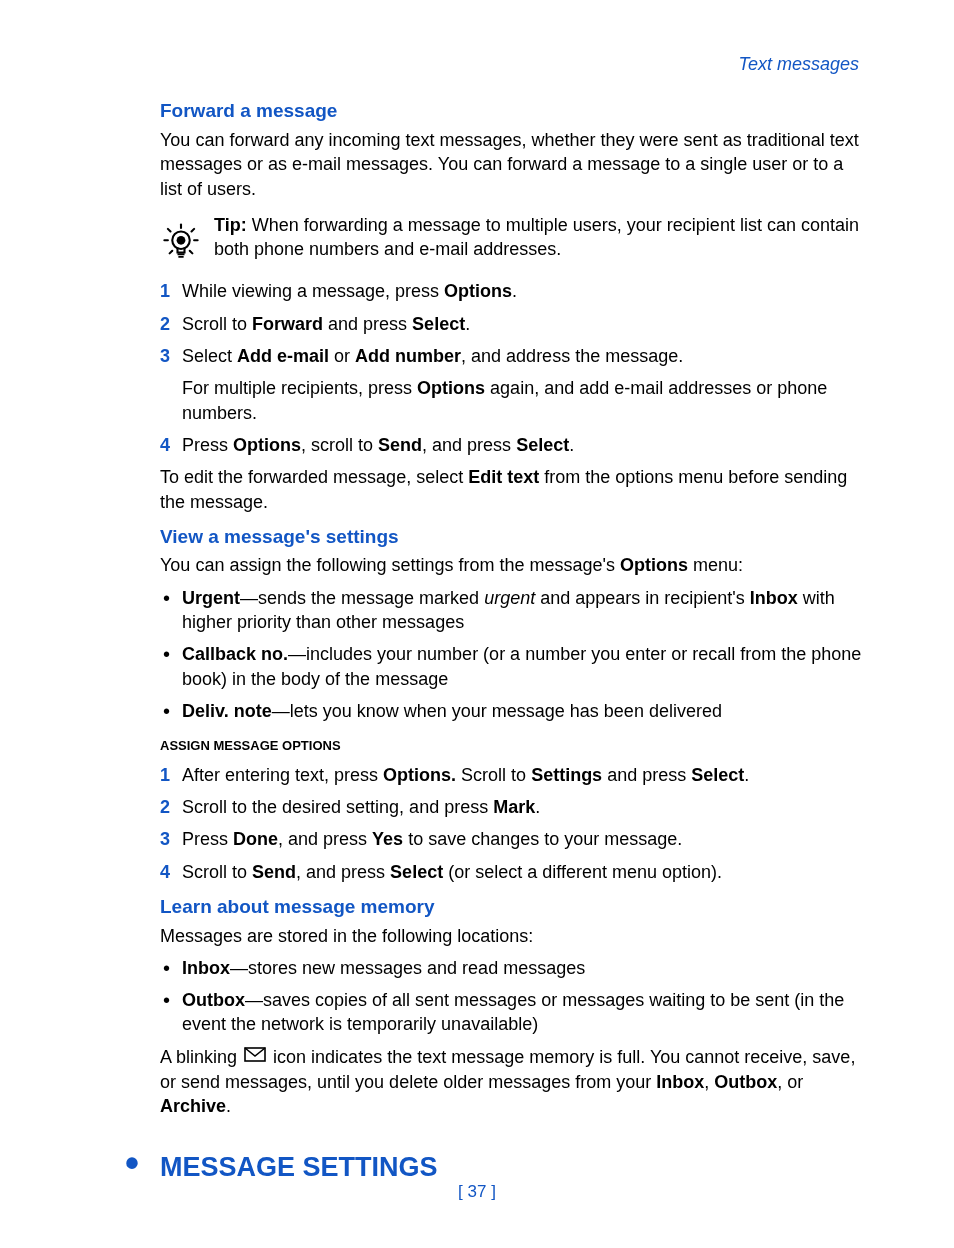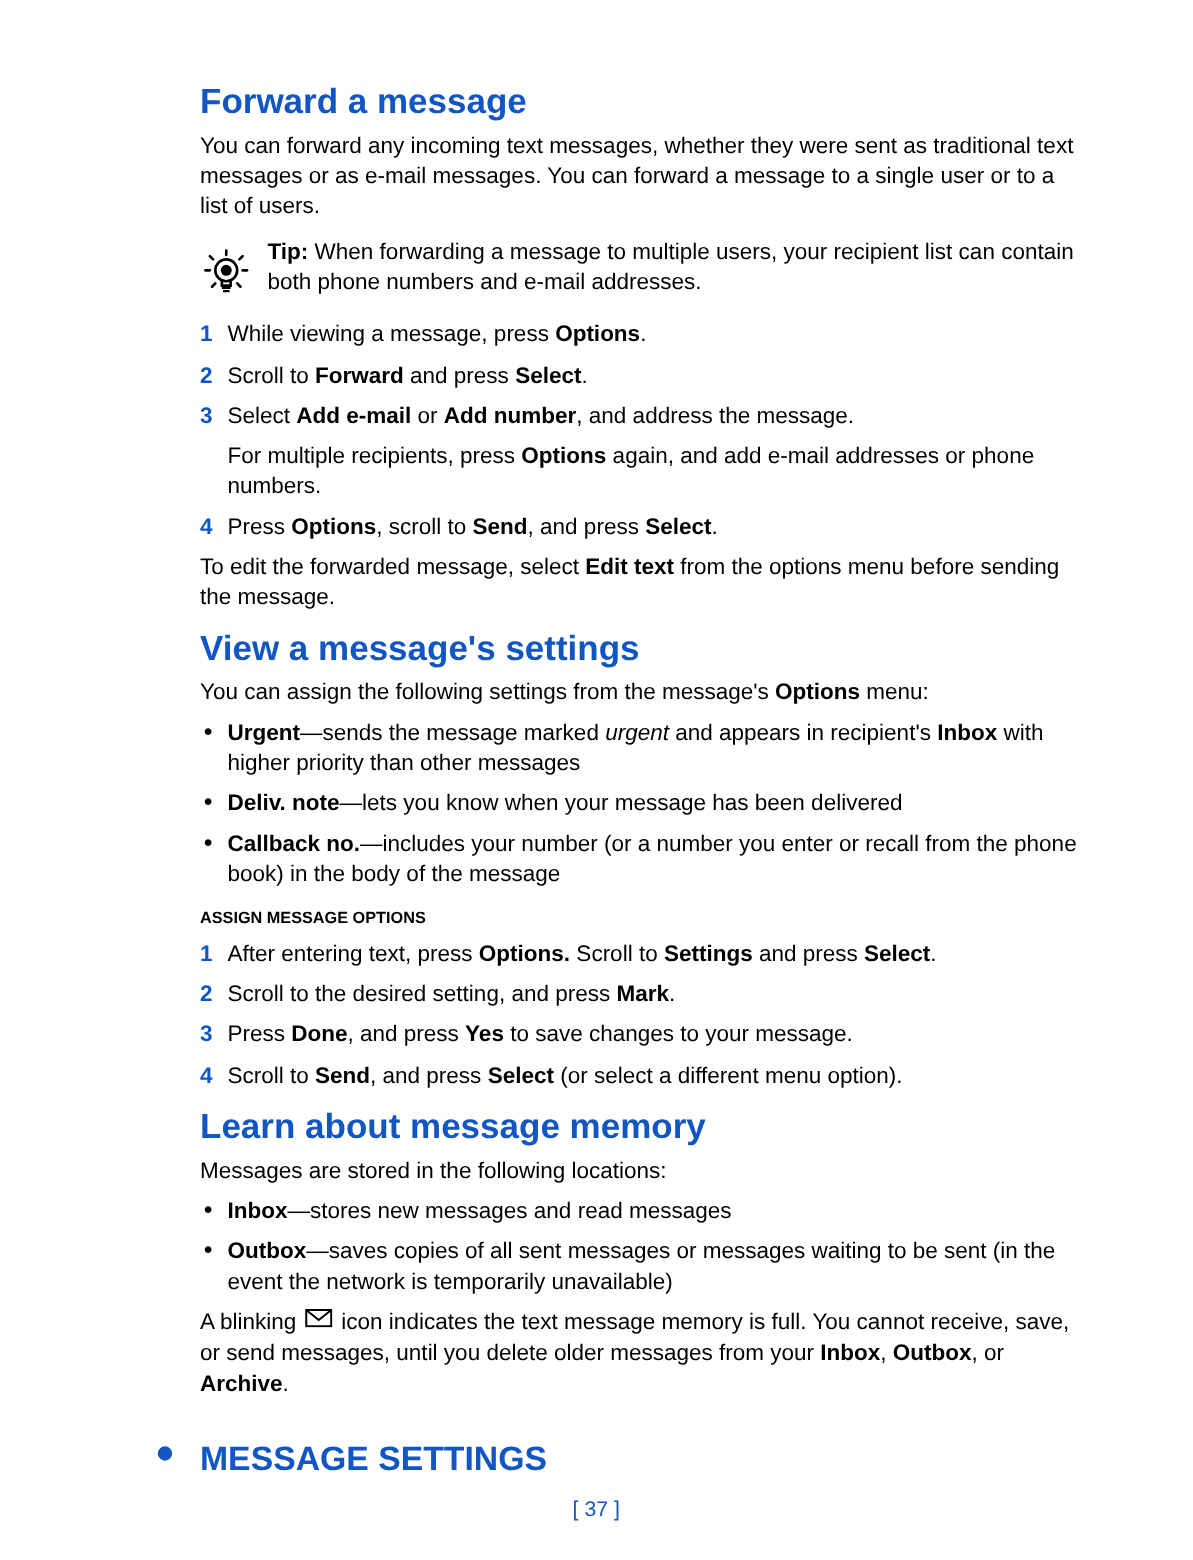--- a/index.html
+++ b/index.html
@@ -21,21 +21,21 @@
   .header-right {
     text-align: right;
     font-style: italic;
     color: #1256c4;
     font-size: 18px;
     margin-bottom: 22px;
     margin-right: 5px;
   }
   h2.section-h {
     color: #1256c4;
-    font-size: 28px;
+    font-size: 19px;
     font-weight: bold;
     margin: 10px 0 4px 0;
   }
   h3.sub-h {
     font-size: 13px;
     font-weight: bold;
     margin: 14px 0 4px 0;
   }
   h1.major-h {
     color: #1256c4;
@@ -98,40 +98,41 @@
   ul.bullets > li::before {
     content: "•";
     position: absolute;
     left: 3px;
     top: -1px;
     font-size: 20px;
     color: #000;
   }
   .pagenum {
     position: absolute;
-    bottom: 28px;
+    bottom: 44px;
     left: 0;
     width: 954px;
     text-align: center;
     color: #1256c4;
     font-size: 17px;
   }
   .envelope-icon {
     display: inline-block;
     vertical-align: middle;
     margin: 0 2px;
     position: relative;
     top: -2px;
   }
 </style>
 </head>
 <body>
 
 <div class="page">
 
+  <div class="header-right">Text messages</div>
 
   <h2 class="section-h">Forward a message</h2>
   <p>You can forward any incoming text messages, whether they were sent as traditional text messages or as e-mail messages. You can forward a message to a single user or to a list of users.</p>
 
   <div class="tip-row">
     <span class="tip-icon">
       <svg viewBox="0 0 48 48" width="42" height="42">
         <g stroke="#000" stroke-width="2.4" fill="none" stroke-linecap="round">
           <path d="M24 4 L24 8"></path>
             <path d="M9 9 L12 12"></path>
@@ -164,22 +165,22 @@
     <li><span class="num">4</span>
       <span>Press </span><b>Options</b><span>, scroll to </span><b>Send</b><span>, and press </span><b>Select</b><span>.</span>
     </li>
   </ol>
   <p><span>To edit the forwarded message, select </span><b>Edit text</b><span> from the options menu before sending the message.</span></p>
 
   <h2 class="section-h">View a message's settings</h2>
   <p><span>You can assign the following settings from the message's </span><b>Options</b><span> menu:</span></p>
   <ul class="bullets">
     <li><b>Urgent</b><span>—sends the message marked </span><i>urgent</i><span> and appears in recipient's </span><b>Inbox</b><span> with higher priority than other messages</span></li>
+    <li><b>Callback no.</b><span>—includes your number (or a number you enter or recall from the phone book) in the body of the message</span></li>
     <li><b>Deliv. note</b><span>—lets you know when your message has been delivered</span></li>
-    <li><b>Callback no.</b><span>—includes your number (or a number you enter or recall from the phone book) in the body of the message</span></li>
   </ul>
 
   <h3 class="sub-h">ASSIGN MESSAGE OPTIONS</h3>
   <ol class="steps">
     <li><span class="num">1</span>
       <span>After entering text, press </span><b>Options.</b><span> Scroll to </span><b>Settings</b><span> and press </span><b>Select</b><span>.</span>
     </li>
     <li><span class="num">2</span>
       <span>Scroll to the desired setting, and press </span><b>Mark</b><span>.</span>
     </li>

